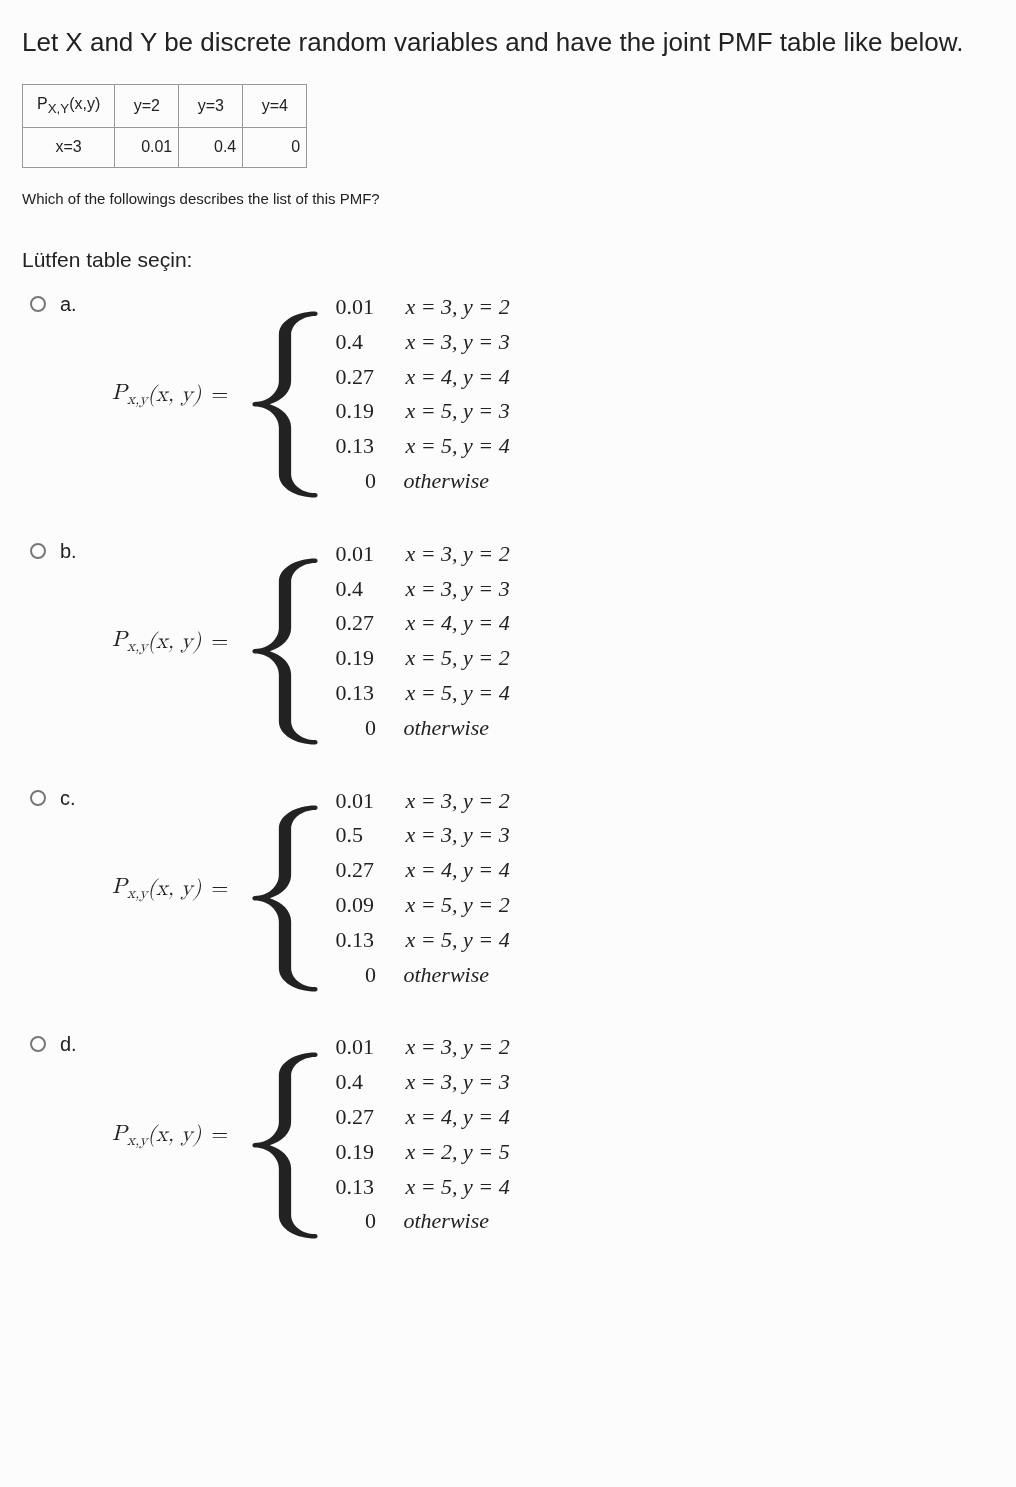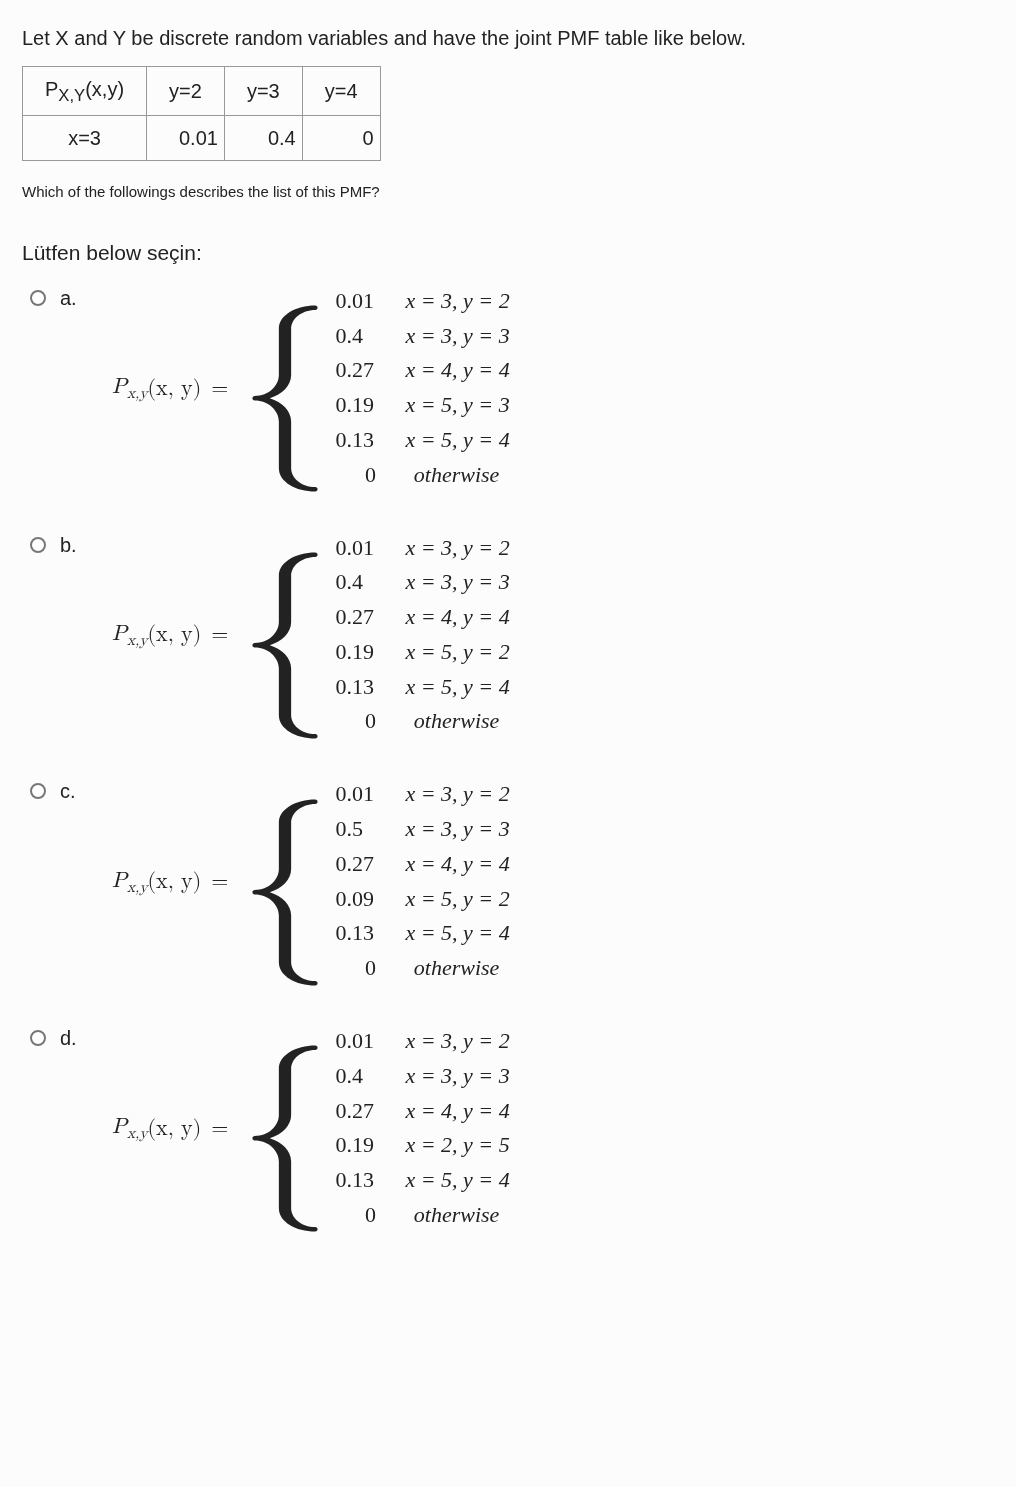--- a/index.html
+++ b/index.html
@@ -5,28 +5,28 @@
   * { box-sizing: border-box; margin: 0; padding: 0; }
   body {
     font-family: -apple-system, "Segoe UI", Arial, sans-serif;
     background: #fcfcfd;
     color: #222;
     padding: 24px 22px;
     font-size: 20px;
     line-height: 1.4;
     width: 1016px;
   }
-  .question-text { font-size: 20px; margin-bottom: 14px; }
+  .question-text { font-size: 26px; margin-bottom: 24px; }
   .pmf-table { border-collapse: collapse; margin-bottom: 20px; }
   .pmf-table th, .pmf-table td {
     border: 1px solid #999;
-    padding: 8px 22px;
+    padding: 8px 14px;
     text-align: center;
     font-weight: normal;
-    font-size: 20px;
+    font-size: 16px;
     min-width: 64px;
   }
   .pmf-table td.val { text-align: right; padding-right: 6px; }
   .sub-question { font-size: 15px; margin-bottom: 36px; }
   .choose-one { font-size: 21px; margin-bottom: 14px; }
   .options { display: flex; flex-direction: column; gap: 34px; padding-left: 8px; }
   .option-row { display: flex; align-items: flex-start; gap: 12px; }
   .radio-cell { display: flex; align-items: center; gap: 14px; min-width: 52px; margin-top: 2px; }
   .radio {
     width: 16px; height: 16px; border: 2px solid #777; border-radius: 50%;
@@ -35,36 +35,36 @@
   .opt-label { font-size: 20px; }
   .formula {
     display: flex; align-items: center;
     font-family: "Cambria Math", "Latin Modern Math", Georgia, serif;
     font-size: 22px;
     margin-left: 18px;
   }
   .fn { font-style: italic; }
   .fn .P { font-style: italic; }
   .fn sub { font-size: 0.7em; font-style: italic; }
-  .args { }
+  .args { font-style: italic; }
   .eq { margin: 0 10px; }
   .brace-box { display: flex; align-items: stretch; }
   .brace {
     font-family: "Cambria Math", "Latin Modern Math", serif;
     display: inline-block;
     transform-origin: center;
     line-height: 0;
     align-self: center;
     margin-right: 4px;
   }
   .cases { display: flex; flex-direction: column; gap: 4px; padding: 4px 0; }
   .case-line { display: flex; gap: 16px; font-family: "Cambria Math", Georgia, serif; font-size: 22px; }
   .case-val { min-width: 54px; text-align: left; }
   .case-cond { font-style: italic; }
-  .otherwise { font-style: italic; text-align: center; flex: 1; }
+  .otherwise { font-style: italic; text-align: left; flex: 1; }
 </style>
 </head>
 <body>
 
 <div class="question-text">Let X and Y be discrete random variables and have the joint PMF table like below.</div>
 
 <table class="pmf-table">
   <tbody>
       <tr>
     <th>
@@ -78,21 +78,21 @@
     <th>x=3</th>
     <td class="val">0.01</td>
     <td class="val">0.4</td>
     <td class="val">0</td>
   </tr>
 </tbody>
   </table>
 
 <div class="sub-question">Which of the followings describes the list of this PMF?</div>
 
-<div class="choose-one">Lütfen below seçin:</div>
+<div class="choose-one">Lütfen table seçin:</div>
 
 <div class="options" id="options-container">
     <div class="option-row">
       <div class="radio-cell">
         <span class="radio"></span>
         <span class="opt-label">a.</span>
       </div>
       <div class="formula">
         <span class="fn"><span class="P">P</span><sub>x,y</sub></span>
         <span class="args">(x, y)</span>

